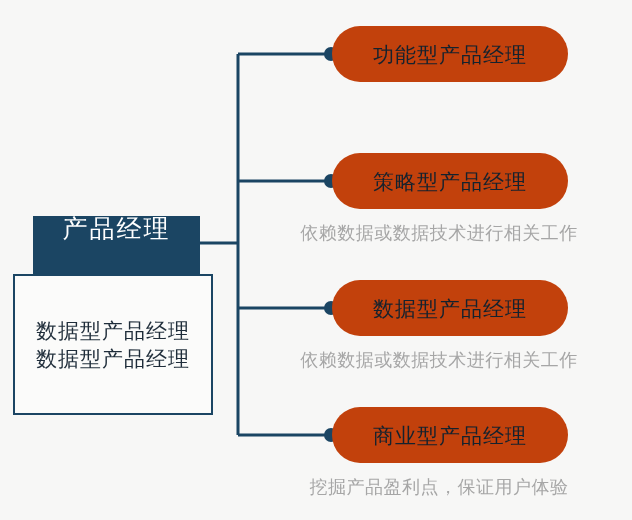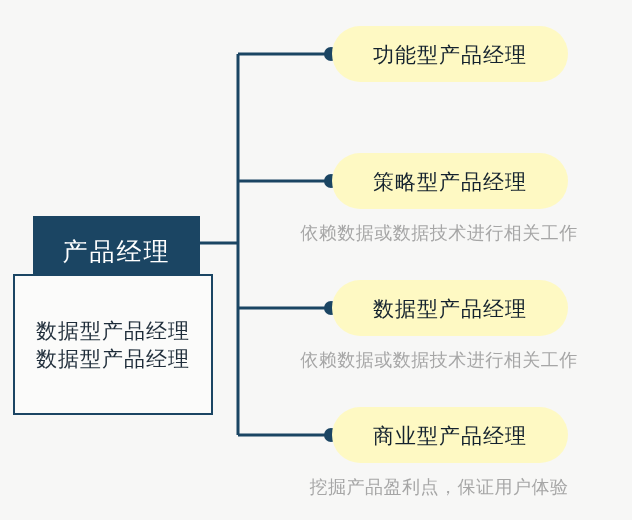--- a/index.html
+++ b/index.html
@@ -39,21 +39,21 @@
   }
   .root-header {
     position: absolute;
     left: 20px;
     top: 0px;
     width: 167px;
     height: 70px;
     background: #1b4563;
     box-sizing: border-box;
     display: flex;
-    align-items: center;
+    align-items: flex-start;
     justify-content: center;
   }
   .root-header-text {
     color: #ffffff;
     font-size: 25px;
     letter-spacing: 2px;
     line-height: 1;
     white-space: nowrap;
   }
   .root-body {
@@ -77,21 +77,21 @@
     letter-spacing: 1px;
     white-space: nowrap;
   }
 
   
   .pill {
     position: absolute;
     left: 332px;
     width: 236px;
     height: 56px;
-    background: #fef9c3;
+    background: #c2410c;
     border-radius: 28px;
     display: flex;
     align-items: center;
     justify-content: center;
   }
   .pill-text {
     color: #14222e;
     font-size: 21px;
     letter-spacing: 1px;
     line-height: 1;

